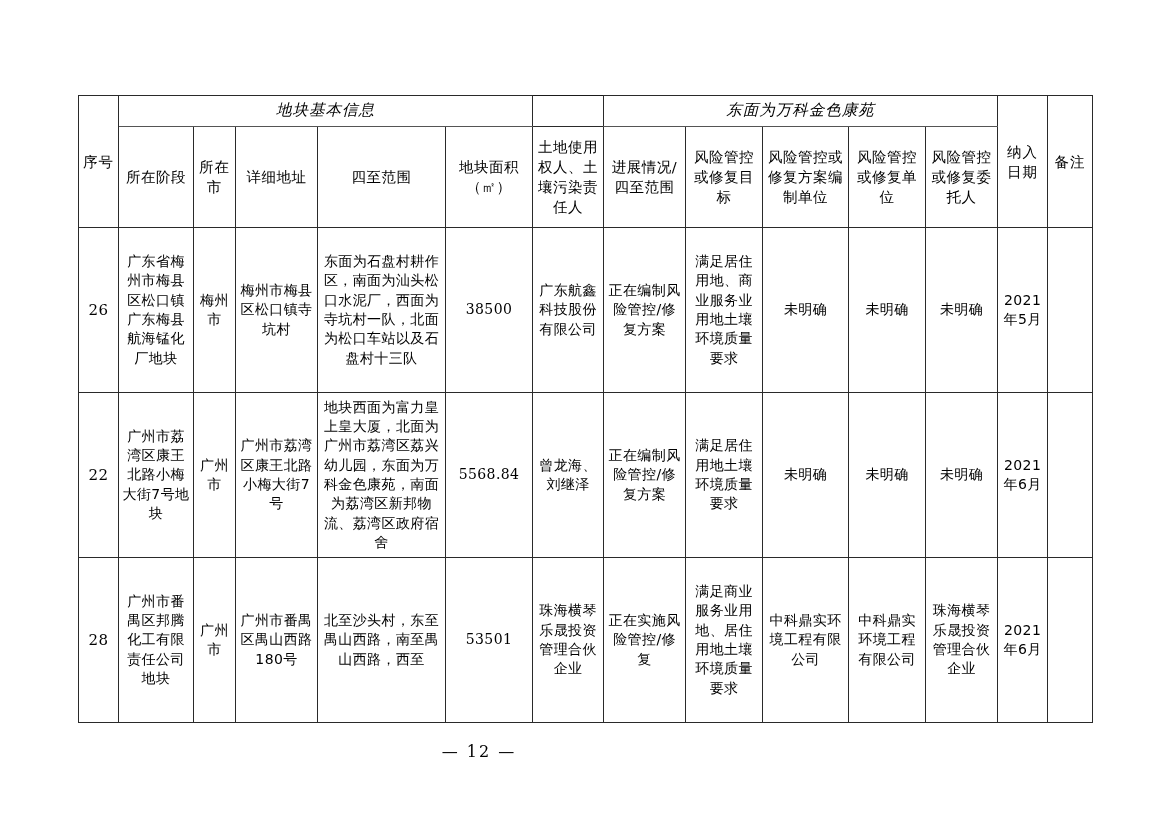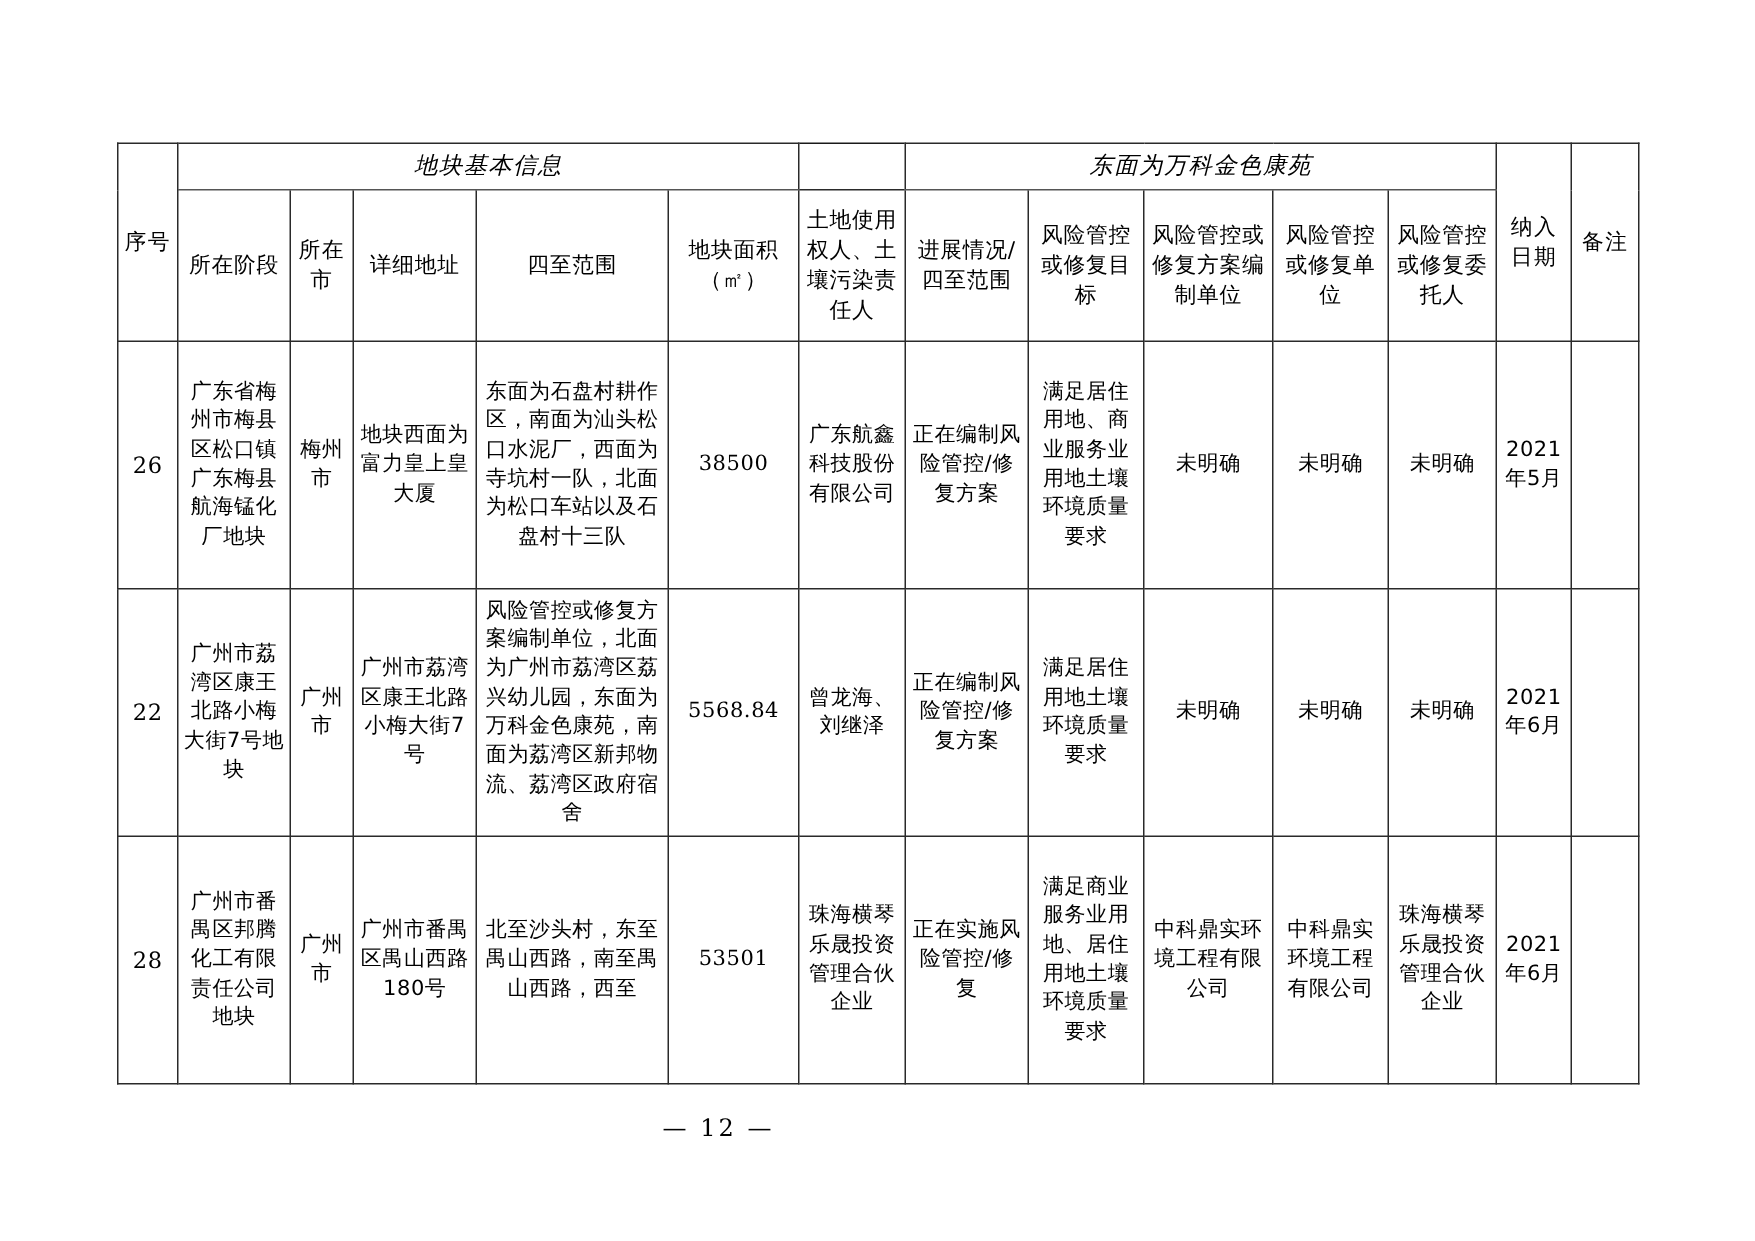--- a/index.html
+++ b/index.html
@@ -167,38 +167,38 @@
           <th class="col-head">风险管控或修复方案编制单位</th>
           <th class="col-head">风险管控或修复单位</th>
           <th class="col-head">风险管控或修复委托人</th>
         </tr>
       </thead>
       <tbody id="table-body">
           <tr class="row-data">
             <td class="cell idx">26</td>
             <td class="cell ">广东省梅州市梅县区松口镇广东梅县航海锰化厂地块</td>
             <td class="cell ">梅州市</td>
-            <td class="cell ">地块西面为富力皇上皇大厦</td>
+            <td class="cell ">梅州市梅县区松口镇寺坑村</td>
             <td class="cell ">东面为石盘村耕作区，南面为汕头松口水泥厂，西面为寺坑村一队，北面为松口车站以及石盘村十三队</td>
             <td class="cell cell-num">38500</td>
             <td class="cell ">广东航鑫科技股份有限公司</td>
             <td class="cell ">正在编制风险管控/修复方案</td>
             <td class="cell ">满足居住用地、商业服务业用地土壤环境质量要求</td>
             <td class="cell ">未明确</td>
             <td class="cell ">未明确</td>
             <td class="cell ">未明确</td>
             <td class="cell ">2021年5月</td>
             <td class="cell "></td>
           </tr>
           <tr class="row-data">
             <td class="cell idx">22</td>
             <td class="cell ">广州市荔湾区康王北路小梅大街7号地块</td>
             <td class="cell ">广州市</td>
             <td class="cell ">广州市荔湾区康王北路小梅大街7号</td>
-            <td class="cell ">风险管控或修复方案编制单位，北面为广州市荔湾区荔兴幼儿园，东面为万科金色康苑，南面为荔湾区新邦物流、荔湾区政府宿舍</td>
+            <td class="cell ">地块西面为富力皇上皇大厦，北面为广州市荔湾区荔兴幼儿园，东面为万科金色康苑，南面为荔湾区新邦物流、荔湾区政府宿舍</td>
             <td class="cell cell-num">5568.84</td>
             <td class="cell ">曾龙海、刘继泽</td>
             <td class="cell ">正在编制风险管控/修复方案</td>
             <td class="cell ">满足居住用地土壤环境质量要求</td>
             <td class="cell ">未明确</td>
             <td class="cell ">未明确</td>
             <td class="cell ">未明确</td>
             <td class="cell ">2021年6月</td>
             <td class="cell "></td>
           </tr>

